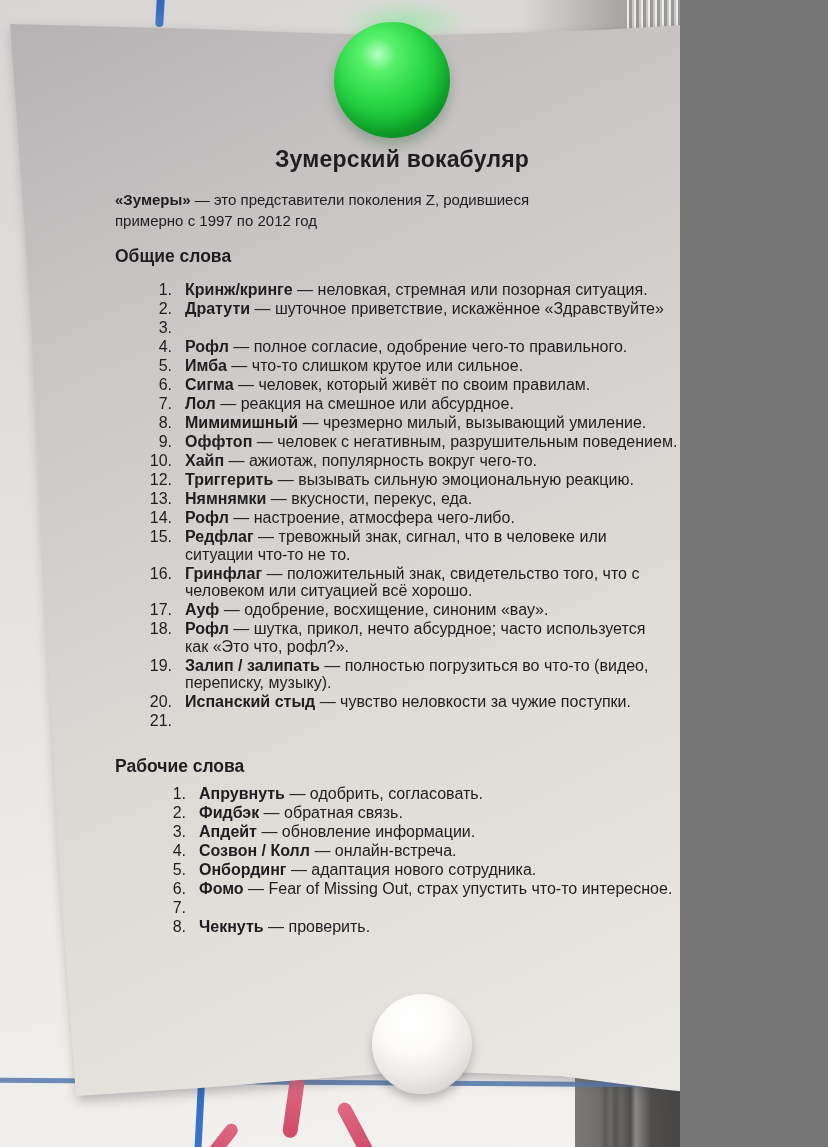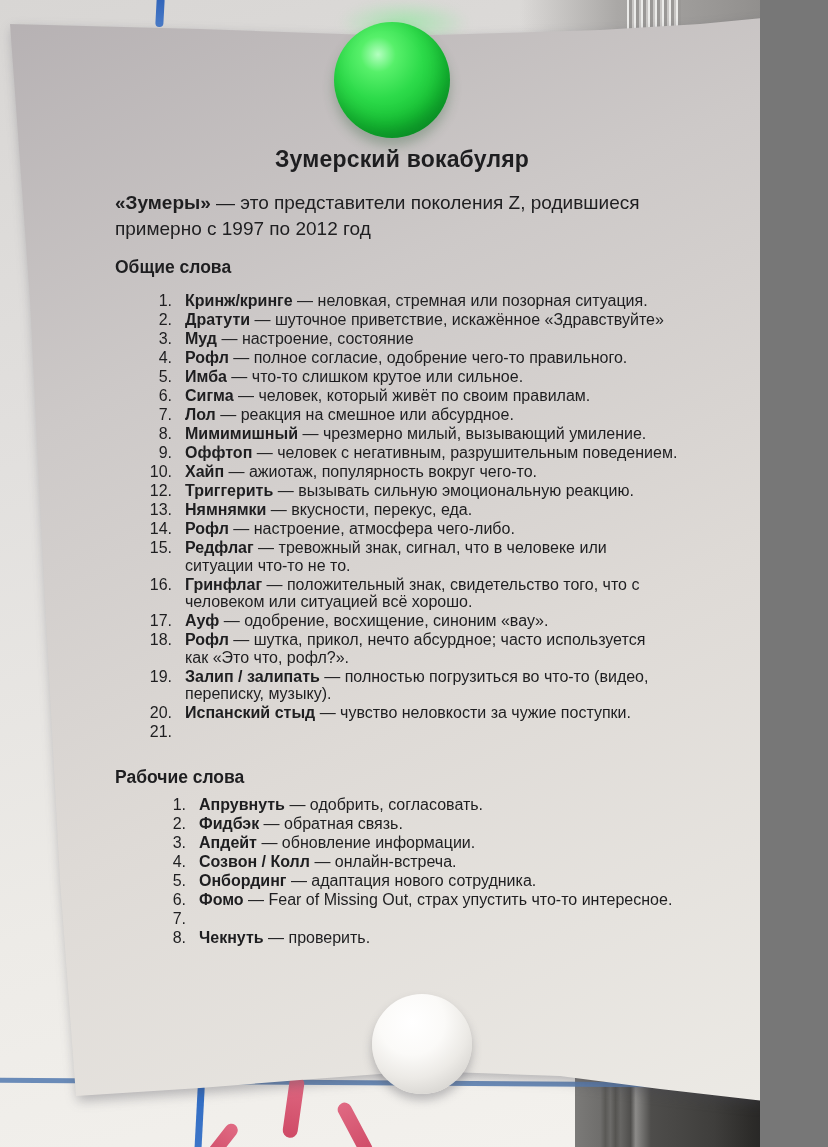--- a/index.html
+++ b/index.html
@@ -1,17 +1,17 @@
 <!DOCTYPE html>
 <html><head>
 <meta charset="utf-8">
 <style>
   html,body{margin:0;padding:0;background:#777;}
   .scene{
-    position:relative; width:760px; height:1147px; overflow:hidden;
+    position:relative; width:680px; height:1147px; overflow:hidden;
     font-family:"Liberation Sans", sans-serif;
     background:linear-gradient(165deg,#d8d6d4 0%,#e2e0de 35%,#edebe7 70%,#f4f2ee 100%);
   }
   
   .top-gray{position:absolute;left:520px;top:0;width:278px;height:44px;z-index:1;
     background:linear-gradient(90deg,rgba(150,148,146,0) 0%,#aaa8a6 35%,#999795 70%,#8b8987 100%);}
   .metal-rib{position:absolute;left:627px;top:0;width:54px;height:34px;z-index:1;
     background:repeating-linear-gradient(90deg,#ececea 0 2px,#9a9896 2px 5px,#c8c6c4 5px 7px);}
   .right-edge{position:absolute;left:790px;top:0;width:38px;height:1147px;z-index:1;
     background:linear-gradient(180deg,
@@ -41,21 +41,21 @@
   
   .paper-wrap{position:absolute;inset:0;z-index:3;filter:drop-shadow(2px 5px 6px rgba(70,70,80,.35));}
   .paper{position:absolute;inset:0;
     background:linear-gradient(155deg,#b5b0b2 0%,#cdc9c8 30%,#dedad6 60%,#edebe6 100%);
     clip-path:polygon(10px 24px,200px 29px,400px 36px,600px 30px,700px 24px,793px 15px,
       795px 120px,794px 400px,791px 800px,790px 1104px,
       660px 1089px,560px 1076px,420px 1071px,300px 1080px,200px 1088px,76px 1096px,
       60px 880px,45px 600px,30px 300px);}
   .content{position:absolute;left:102px;top:146px;width:592px;color:#1e1e20;}
   .title{font-size:23px;font-weight:bold;text-align:center;margin:0 0 0 8px;letter-spacing:.2px;}
-  .intro{margin:17px 0 0 13px;font-size:19px;line-height:1.38;white-space:pre-line;}
+  .intro{margin:17px 0 0 13px;font-size:15px;line-height:1.38;white-space:pre-line;}
   .sec-heading{margin:15px 0 0 13px;font-size:17.5px;font-weight:bold;}
   .sec-heading.second{margin-top:26px;}
   .list{margin-top:14px;}
   .list.second{margin-left:14px;margin-top:8px;}
   .row{display:flex;margin-bottom:1.5px;font-size:16px;line-height:17.5px;}
   .num{width:70px;text-align:right;padding-right:13px;flex:none;}
   .txt{white-space:pre-line;}
   
   .magnet{position:absolute;border-radius:50%;z-index:4;}
   .magnet.green{left:334px;top:22px;width:116px;height:116px;
@@ -97,21 +97,20 @@
             <div class="row">
               <div class="num">1.</div>
               <div class="txt"><b>Кринж/кринге</b><span> — неловкая, стремная или позорная ситуация.</span></div>
             </div>
             <div class="row">
               <div class="num">2.</div>
               <div class="txt"><b>Дратути</b><span> — шуточное приветствие, искажённое «Здравствуйте»</span></div>
             </div>
             <div class="row">
               <div class="num">3.</div>
-              <div class="txt"><b>Муд</b><span> — настроение, состояние</span></div>
             </div>
             <div class="row">
               <div class="num">4.</div>
               <div class="txt"><b>Рофл</b><span> — полное согласие, одобрение чего-то правильного.</span></div>
             </div>
             <div class="row">
               <div class="num">5.</div>
               <div class="txt"><b>Имба</b><span> — что-то слишком крутое или сильное.</span></div>
             </div>
             <div class="row">

